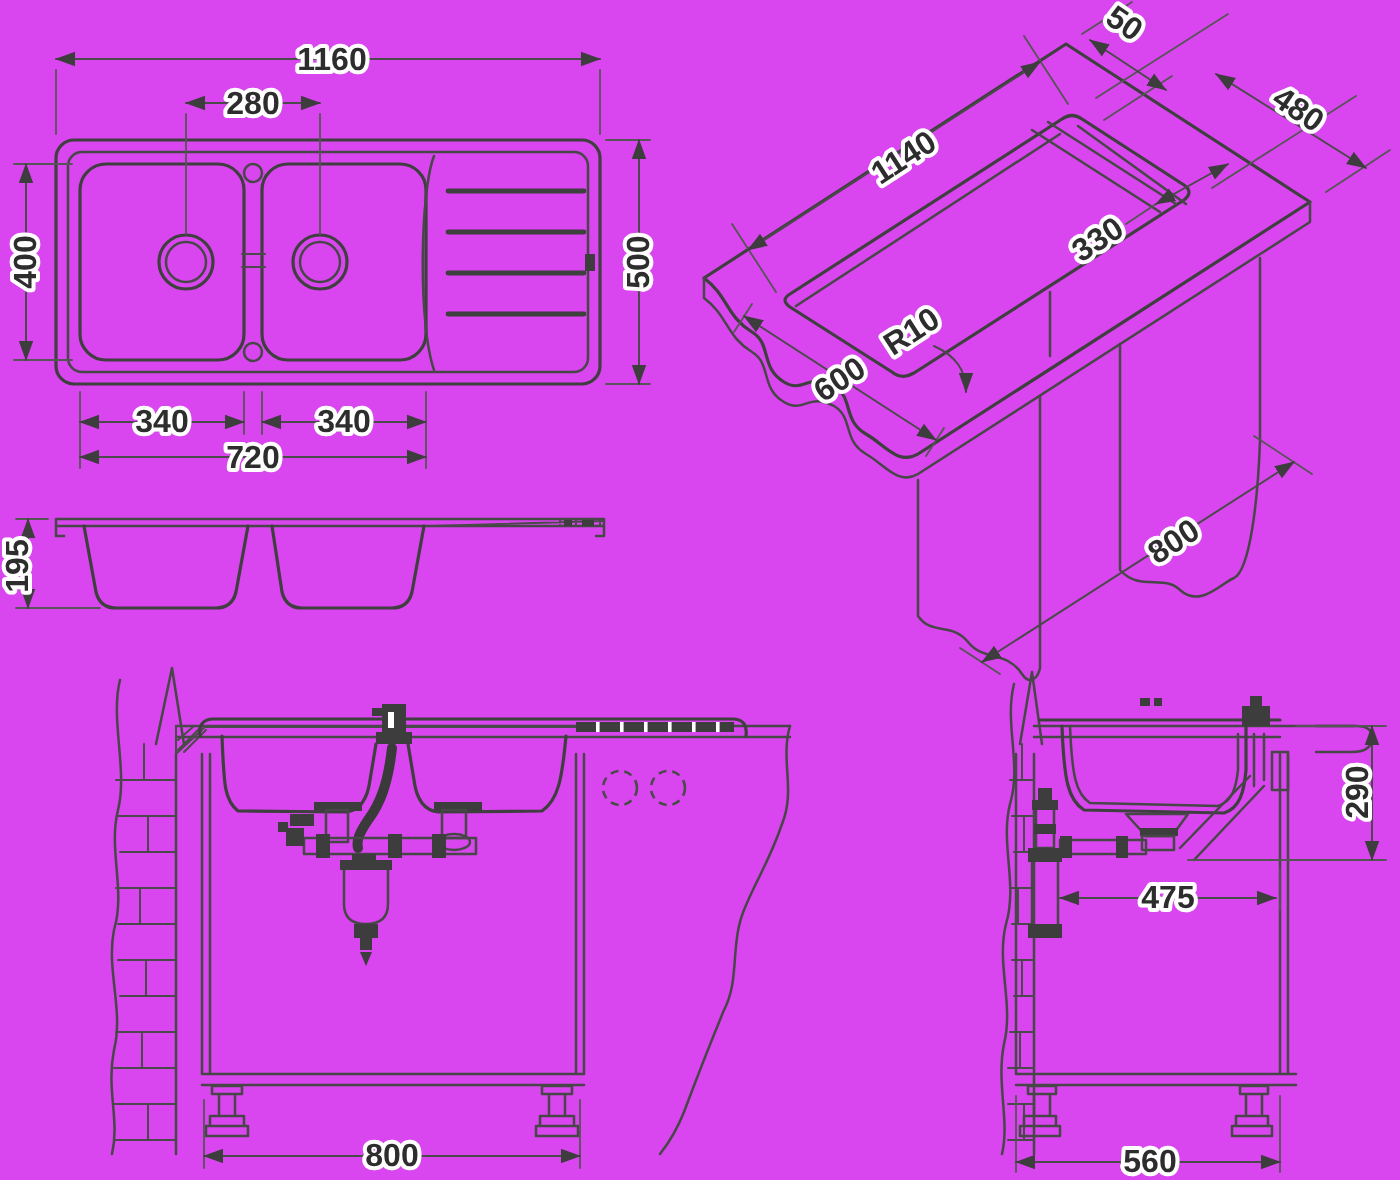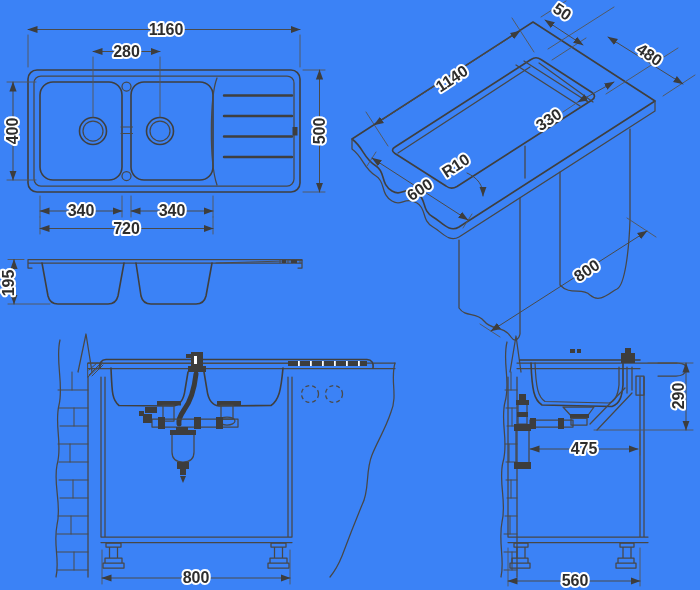--- a/index.html
+++ b/index.html
@@ -1,16 +1,16 @@
 <!DOCTYPE html>
 <html><head>
 <meta charset="utf-8">
 <style>
   html,body{margin:0;padding:0;background:#fff;}
-  .stage{position:relative;width:700px;height:590px;background:#3b82f6;overflow:hidden;
+  .stage{position:relative;width:700px;height:590px;background:#d946ef;overflow:hidden;
          font-family:"Liberation Sans",sans-serif;}
   svg{display:block;}
   .ln{fill:none;stroke:#3f3f3f;stroke-width:1.6;stroke-linejoin:round;stroke-linecap:round;}
   .lm{fill:none;stroke:#474747;stroke-width:1.25;stroke-linejoin:round;stroke-linecap:round;}
   .lt{fill:none;stroke:#4a4a4a;stroke-width:1;stroke-linecap:round;}
   .lx{fill:none;stroke:#555;stroke-width:0.9;stroke-linecap:round;}
   .fd{fill:#3d3d3d;stroke:none;}
   .fw{fill:#fff;stroke:none;}
   .groove{fill:none;stroke:#3f3f3f;stroke-width:2.4;stroke-linecap:round;}
   .dash{fill:none;stroke:#4a4a4a;stroke-width:1.3;stroke-dasharray:4 3;}

